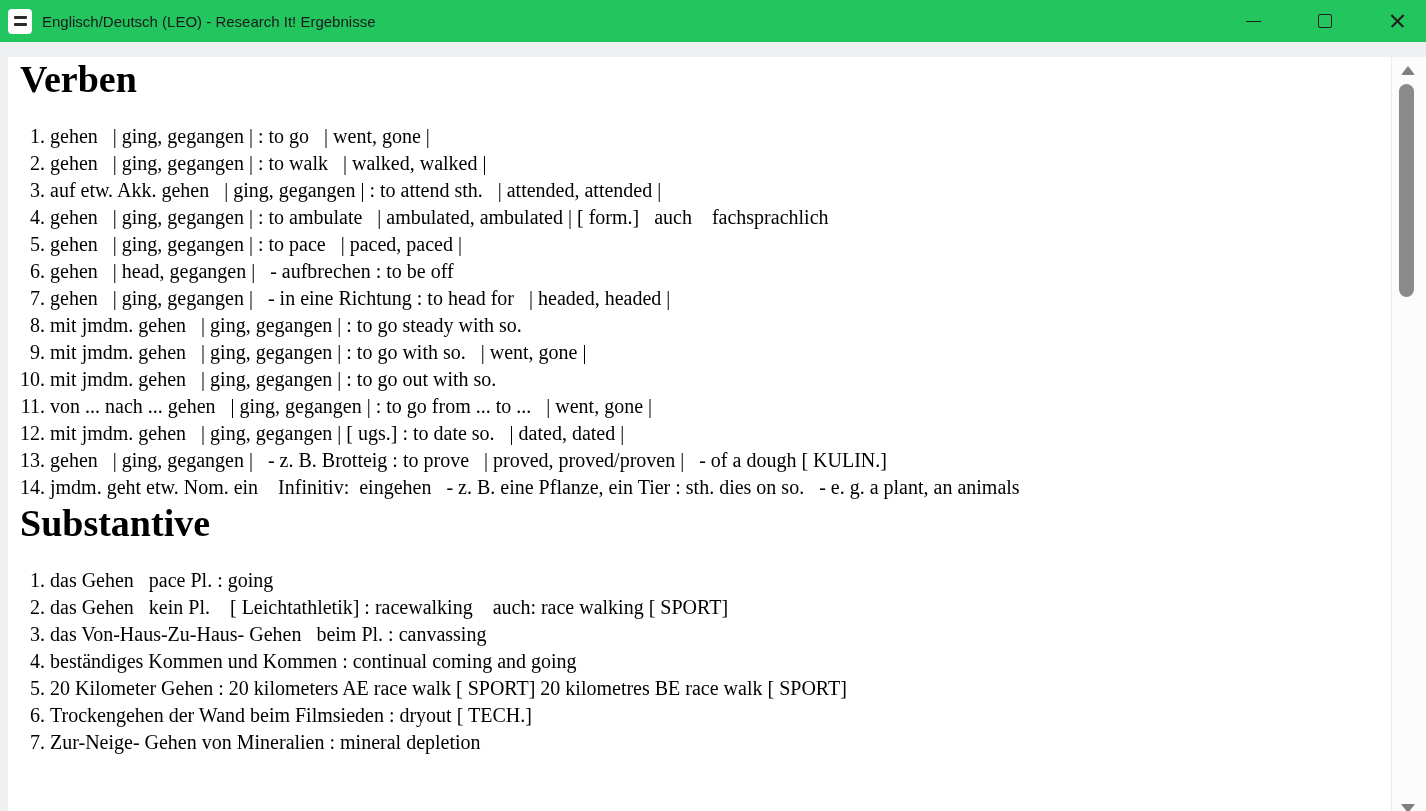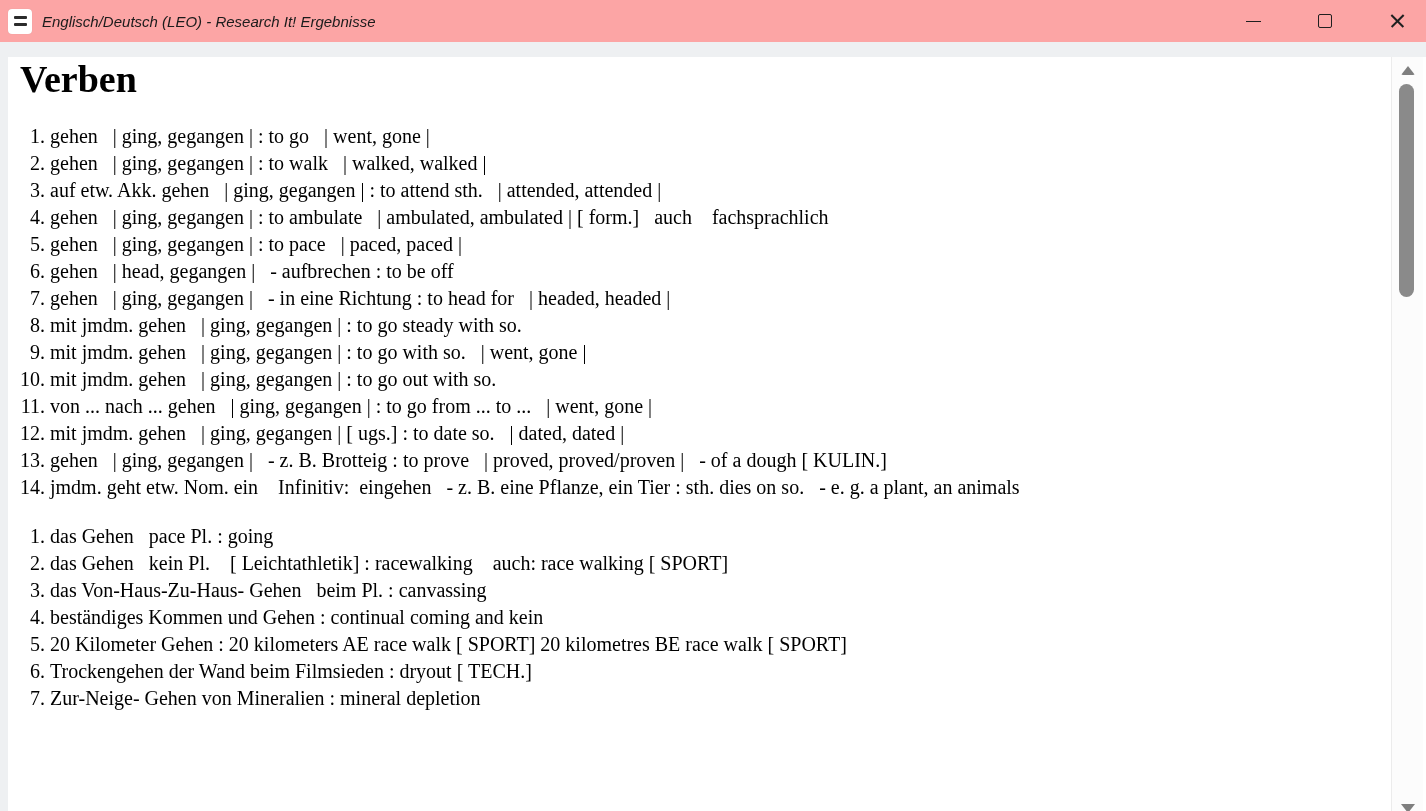--- a/index.html
+++ b/index.html
@@ -14,24 +14,23 @@
   .window {
     position: relative;
     width: 1426px;
     height: 811px;
   }
   
   .titlebar {
     position: absolute;
     left: 0; top: 0;
     width: 1426px; height: 42px;
-    background: #fca5a5;
+    background: #22c55e;
     display: flex;
     align-items: center;
-    font-style: italic;
   }
   .menu-icon-box {
     width: 24px; height: 25px;
     margin-left: 8px;
     background: #ffffff;
     border-radius: 4px;
     display: flex;
     flex-direction: column;
     justify-content: center;
     align-items: center;
@@ -189,25 +188,26 @@
       <li>gehen   | ging, gegangen |   - in eine Richtung : to head for   | headed, headed |</li>
       <li>mit jmdm. gehen   | ging, gegangen | : to go steady with so.</li>
       <li>mit jmdm. gehen   | ging, gegangen | : to go with so.   | went, gone |</li>
       <li>mit jmdm. gehen   | ging, gegangen | : to go out with so.</li>
       <li>von ... nach ... gehen   | ging, gegangen | : to go from ... to ...   | went, gone |</li>
       <li>mit jmdm. gehen   | ging, gegangen | [ ugs.] : to date so.   | dated, dated |</li>
       <li>gehen   | ging, gegangen |   - z. B. Brotteig : to prove   | proved, proved/proven |   - of a dough [ KULIN.]</li>
       <li>jmdm. geht etw. Nom. ein    Infinitiv:  eingehen   - z. B. eine Pflanze, ein Tier : sth. dies on so.   - e. g. a plant, an animals</li>
     </ol>
 
+    <h1 class="heading-nouns">Substantive</h1>
     <ol>
       <li>das Gehen   pace Pl. : going</li>
       <li>das Gehen   kein Pl.    [ Leichtathletik] : racewalking    auch: race walking [ SPORT]</li>
       <li>das Von-Haus-Zu-Haus- Gehen   beim Pl. : canvassing</li>
-      <li>beständiges Kommen und Gehen : continual coming and kein</li>
+      <li>beständiges Kommen und Kommen : continual coming and going</li>
       <li>20 Kilometer Gehen : 20 kilometers AE race walk [ SPORT] 20 kilometres BE race walk [ SPORT]</li>
       <li>Trockengehen der Wand beim Filmsieden : dryout [ TECH.]</li>
       <li>Zur-Neige- Gehen von Mineralien : mineral depletion</li>
     </ol>
   </div>
 
   <div class="scrollbar">
     <div class="scroll-up-arrow"></div>
     <div class="scroll-thumb"></div>
     <div class="scroll-down-arrow"></div>

